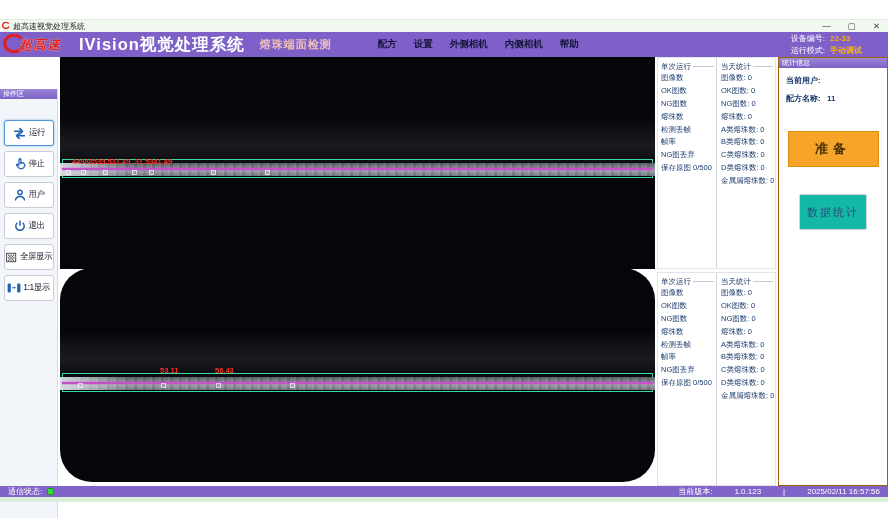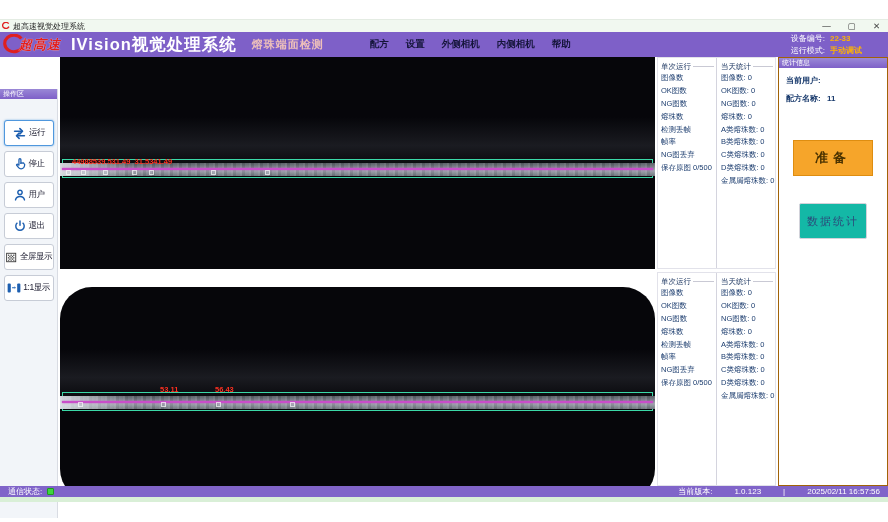--- a/index.html
+++ b/index.html
@@ -23,21 +23,21 @@
   
   .header{
     left:0;right:0;top:32px;height:25px;background:#7e60c8;
     display:flex;align-items:center;box-sizing:border-box;
   }
   .brand{display:flex;align-items:center;margin-left:3px;}
   .brand-text{
     color:#e01f1f;font-weight:bold;font-style:italic;font-size:13px;
     letter-spacing:1px;margin-left:-6px;text-shadow:0 0 1px #fff;
   }
-  .app-title{color:#ffffff;font-weight:bold;font-size:16.5px;margin-left:10px;letter-spacing:1px;}
+  .app-title{color:#ffffff;font-weight:bold;font-size:16.5px;margin-left:18px;letter-spacing:1px;}
   .subtitle{color:#eec0ba;font-weight:bold;font-size:11px;margin-left:15px;letter-spacing:1px;}
   .menu{display:flex;gap:17px;margin-left:46px;}
   .menu-item{font-size:9.5px;font-weight:bold;color:#15153a;cursor:default;}
   .header-info{margin-left:auto;margin-right:12px;font-size:8px;line-height:12px;}
   .hi-line{display:flex;justify-content:flex-end;}
   .hi-label{color:#ffffff;}
   .hi-value{color:#ffb400;font-weight:bold;width:46px;text-align:left;margin-left:5px;}
 
   
   .sidebar{
@@ -54,21 +54,21 @@
     border:1px solid #c7ccd6;border-radius:3px;font-size:8.5px;color:#1a1a2e;
     padding:0;box-sizing:border-box;font-family:"Liberation Sans",sans-serif;
   }
   .side-btn.active{border:1px solid #4f97dd;box-shadow:0 0 2px rgba(79,151,221,.8);}
   .side-btn .ico{display:flex;align-items:center;}
   .side-btn .lbl{white-space:nowrap;letter-spacing:-0.5px;}
 
   
   .cam{left:60px;width:595px;background:#06060a;overflow:hidden;}
   .cam1{top:57px;height:212px;}
-  .cam2{top:287px;height:214px;border-radius:32px;}
+  .cam2{top:268px;height:214px;border-radius:32px;}
   .haze{position:absolute;left:0;right:0;height:52px;
     background:linear-gradient(180deg,rgba(120,125,138,0) 0%,rgba(120,125,138,.18) 55%,rgba(120,125,138,0) 100%);}
   .strip{
     position:absolute;left:0;right:0;height:13px;
     background:
       repeating-linear-gradient(90deg,rgba(255,255,255,.10) 0 2px,rgba(0,0,0,.08) 2px 5px,rgba(255,255,255,.04) 5px 9px),
       linear-gradient(180deg,#565a62 0%,#7c828b 35%,#9aa1aa 60%,#6d727b 100%);
   }
   .strip .shine{position:absolute;left:0;top:0;bottom:0;width:70px;
     background:linear-gradient(90deg,rgba(230,234,240,.85),rgba(230,234,240,0));}
@@ -91,21 +91,21 @@
   .srow{height:12.9px;line-height:12.9px;white-space:nowrap;overflow:hidden;}
   .scol-day .val::before{content:": ";}
   .scol-run .val::before{content:" ";}
 
   
   .info{left:778px;top:57px;width:110px;height:429px;background:#ffffff;
     border:1px solid #a16207;box-sizing:border-box;}
   .info-line{font-size:8px;font-weight:bold;color:#1b3c6e;margin:7px 0 0 7px;white-space:nowrap;}
   .btn-prepare{
     display:flex;align-items:center;justify-content:center;
-    width:80px;height:36px;margin:36px auto 0;
+    width:91px;height:36px;margin:27px auto 0;
     background:#f6a52a;border:1px solid #de8d10;color:#4a3200;
     font-size:13px;font-weight:bold;letter-spacing:5px;box-sizing:border-box;
     font-family:"Liberation Sans",sans-serif;
   }
   .btn-datastats{
     display:flex;align-items:center;justify-content:center;
     width:68px;height:36px;margin:27px auto 16px;
     background:#14b8a6;border:1px solid #d2d2da;color:#2b4a7a;
     font-size:11px;letter-spacing:2px;box-sizing:border-box;border-radius:2px;
     font-family:"Liberation Sans",sans-serif;

